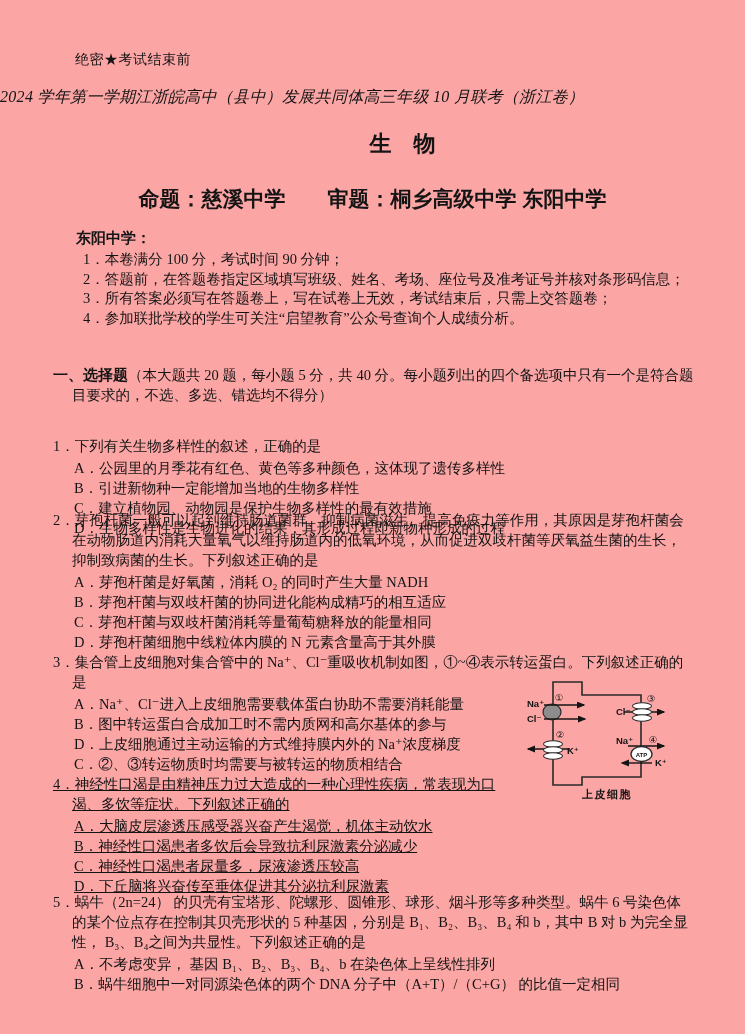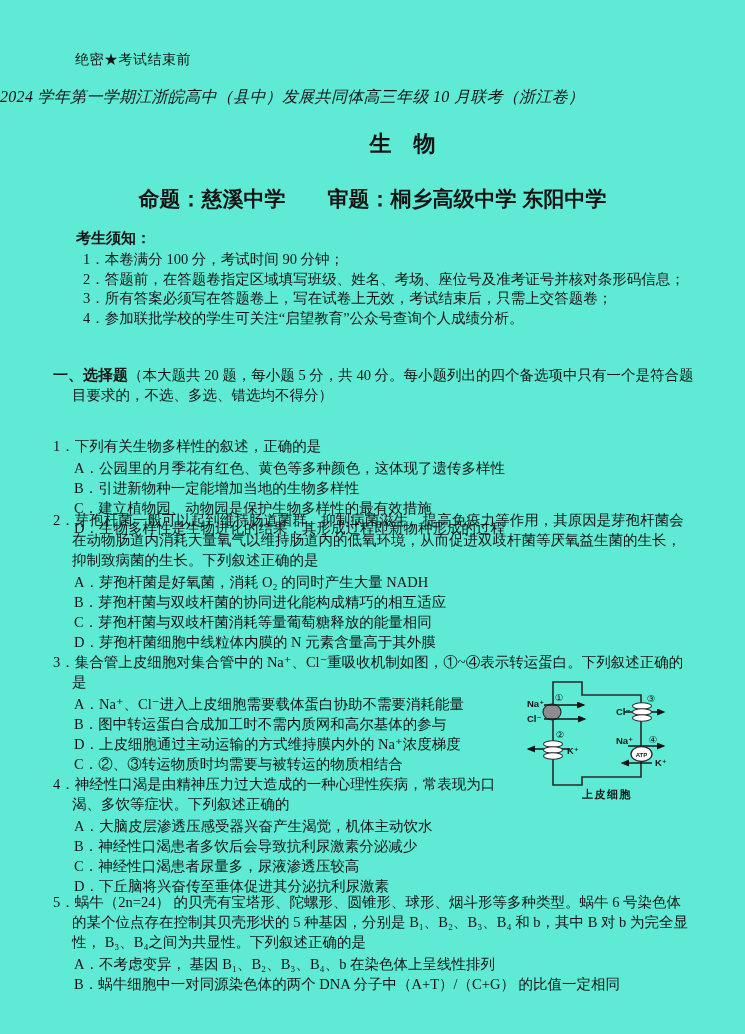--- a/index.html
+++ b/index.html
@@ -2,21 +2,21 @@
 <html><head>
 <meta charset="utf-8">
 <style>
   html,body { margin:0; padding:0; }
   body {
     width:745px; height:1034px; background:#f2f2f2;
     font-family:"Liberation Serif","DejaVu Serif",serif;
     color:#141414;
   }
   .page {
-    position:relative; width:745px; height:1034px; background:#5eead4;
+    position:relative; width:745px; height:1034px; background:#fca5a5;
     overflow:hidden;
   }
   .abs { position:absolute; }
 
   .security { left:75px; top:51px; font-size:14px; letter-spacing:0.5px; }
 
   .exam-title {
     left:0; top:87px; width:745px; text-align:left;
     font-size:16px; font-style:italic; letter-spacing:0.3px;
   }
@@ -70,21 +70,21 @@
 <div class="page">
 
   <div class="abs security">绝密★考试结束前</div>
 
   <div class="abs exam-title">2024 学年第一学期江浙皖高中（县中）发展共同体高三年级 10 月联考（浙江卷）</div>
 
   <div class="abs subject-title">生　物</div>
 
   <div class="abs setter-line">命题：慈溪中学　　审题：桐乡高级中学 东阳中学</div>
 
-  <div class="abs notice-head">考生须知：</div>
+  <div class="abs notice-head">东阳中学：</div>
 
   <div class="abs notice-list">
     <div class="notice-item">1．本卷满分 100 分，考试时间 90 分钟；</div>
     <div class="notice-item">2．答题前，在答题卷指定区域填写班级、姓名、考场、座位号及准考证号并核对条形码信息；</div>
     <div class="notice-item">3．所有答案必须写在答题卷上，写在试卷上无效，考试结束后，只需上交答题卷；</div>
     <div class="notice-item">4．参加联批学校的学生可关注“启望教育”公众号查询个人成绩分析。</div>
   </div>
 
   <div class="abs section-head"><span class="section-label">一、选择题</span><span>（本大题共 20 题，每小题 5 分，共 40 分。每小题列出的四个备选项中只有一个是符合题目要求的，不选、多选、错选均不得分）</span></div>
 
@@ -111,21 +111,21 @@
   <div class="abs q" id="q3" style="top:652px;">
     <p class="stem"><span>3．</span><span>集合管上皮细胞对集合管中的 Na⁺、Cl⁻重吸收机制如图，①~④表示转运蛋白。下列叙述正确的是</span></p>
     <div class="opts">
       <div class="opt">A．Na⁺、Cl⁻进入上皮细胞需要载体蛋白协助不需要消耗能量</div>
       <div class="opt">B．图中转运蛋白合成加工时不需内质网和高尔基体的参与</div>
       <div class="opt">D．上皮细胞通过主动运输的方式维持膜内外的 Na⁺浓度梯度</div>
       <div class="opt">C．②、③转运物质时均需要与被转运的物质相结合</div>
     </div>
   </div>
 
-  <div class="abs q" id="q4" style="top:774px;">
+  <div class="abs q" id="q4" style="top:774px;text-decoration:underline;">
     <p class="stem"><span>4．</span><span>神经性口渴是由精神压力过大造成的一种心理性疾病，常表现为口渴、多饮等症状。下列叙述正确的</span></p>
     <div class="opts">
       <div class="opt">A．大脑皮层渗透压感受器兴奋产生渴觉，机体主动饮水</div>
       <div class="opt">B．神经性口渴患者多饮后会导致抗利尿激素分泌减少</div>
       <div class="opt">C．神经性口渴患者尿量多，尿液渗透压较高</div>
       <div class="opt">D．下丘脑将兴奋传至垂体促进其分泌抗利尿激素</div>
     </div>
   </div>
 
   <div class="abs q" id="q5" style="top:892px;">

